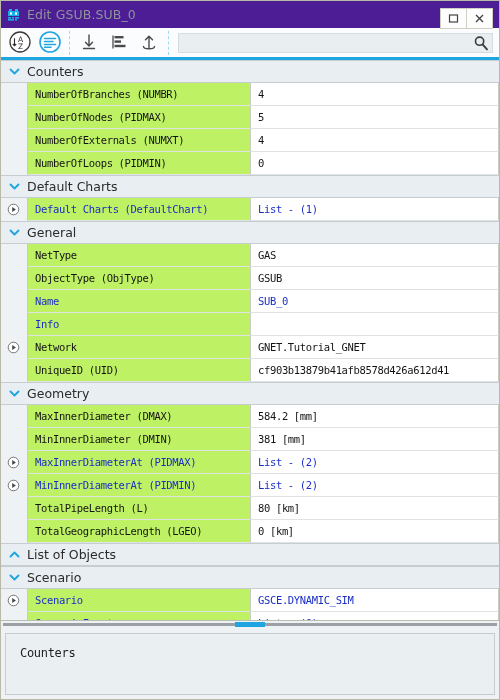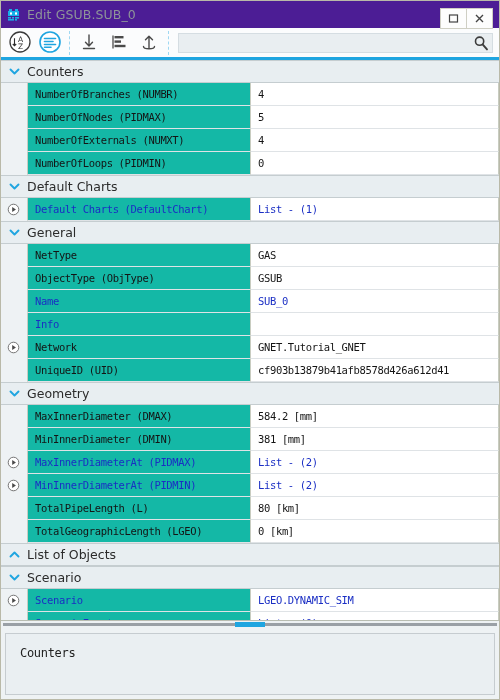--- a/index.html
+++ b/index.html
@@ -181,21 +181,21 @@
     flex: 0 0 224px;
     border-left: 1px solid #c8ccc0;
     border-bottom: 1px solid #dfe3e6;
     border-right: 1px solid #c8ccc0;
     display: flex;
     align-items: center;
     padding-left: 7px;
     box-sizing: border-box;
     overflow: hidden;
     white-space: nowrap;
-    background: #14b8a6;
+    background: #bef264;
   }
   .cell-val {
     flex: 1 1 auto;
     border-bottom: 1px solid #dfe3e6;
     border-right: 1px solid #c8ccc0;
     display: flex;
     align-items: center;
     padding-left: 7px;
     box-sizing: border-box;
     overflow: hidden;
@@ -599,21 +599,21 @@
           <div class="gutter">
             <svg width="14" height="14" viewBox="0 0 14 14" class="nav-icon">
               <circle cx="7" cy="7" r="5.7" fill="#ffffff" stroke="#6b6b6b" stroke-width="1"></circle>
               <path d="M5.6 4.4 L9.6 7 L5.6 9.6 Z" fill="#4a4a4a"></path>
             </svg>
           </div>
           <div class="cell-name">
             <span class="txt link">Scenario</span>
           </div>
           <div class="cell-val">
-            <span class="txt link">LGEO.DYNAMIC_SIM</span>
+            <span class="txt link">GSCE.DYNAMIC_SIM</span>
           </div>
         </div>
         <div class="row prop">
           <div class="gutter"></div>
           <div class="cell-name">
             <span class="txt link">ScenarioEvents</span>
           </div>
           <div class="cell-val">
             <span class="txt link">List - (0)</span>
           </div>

